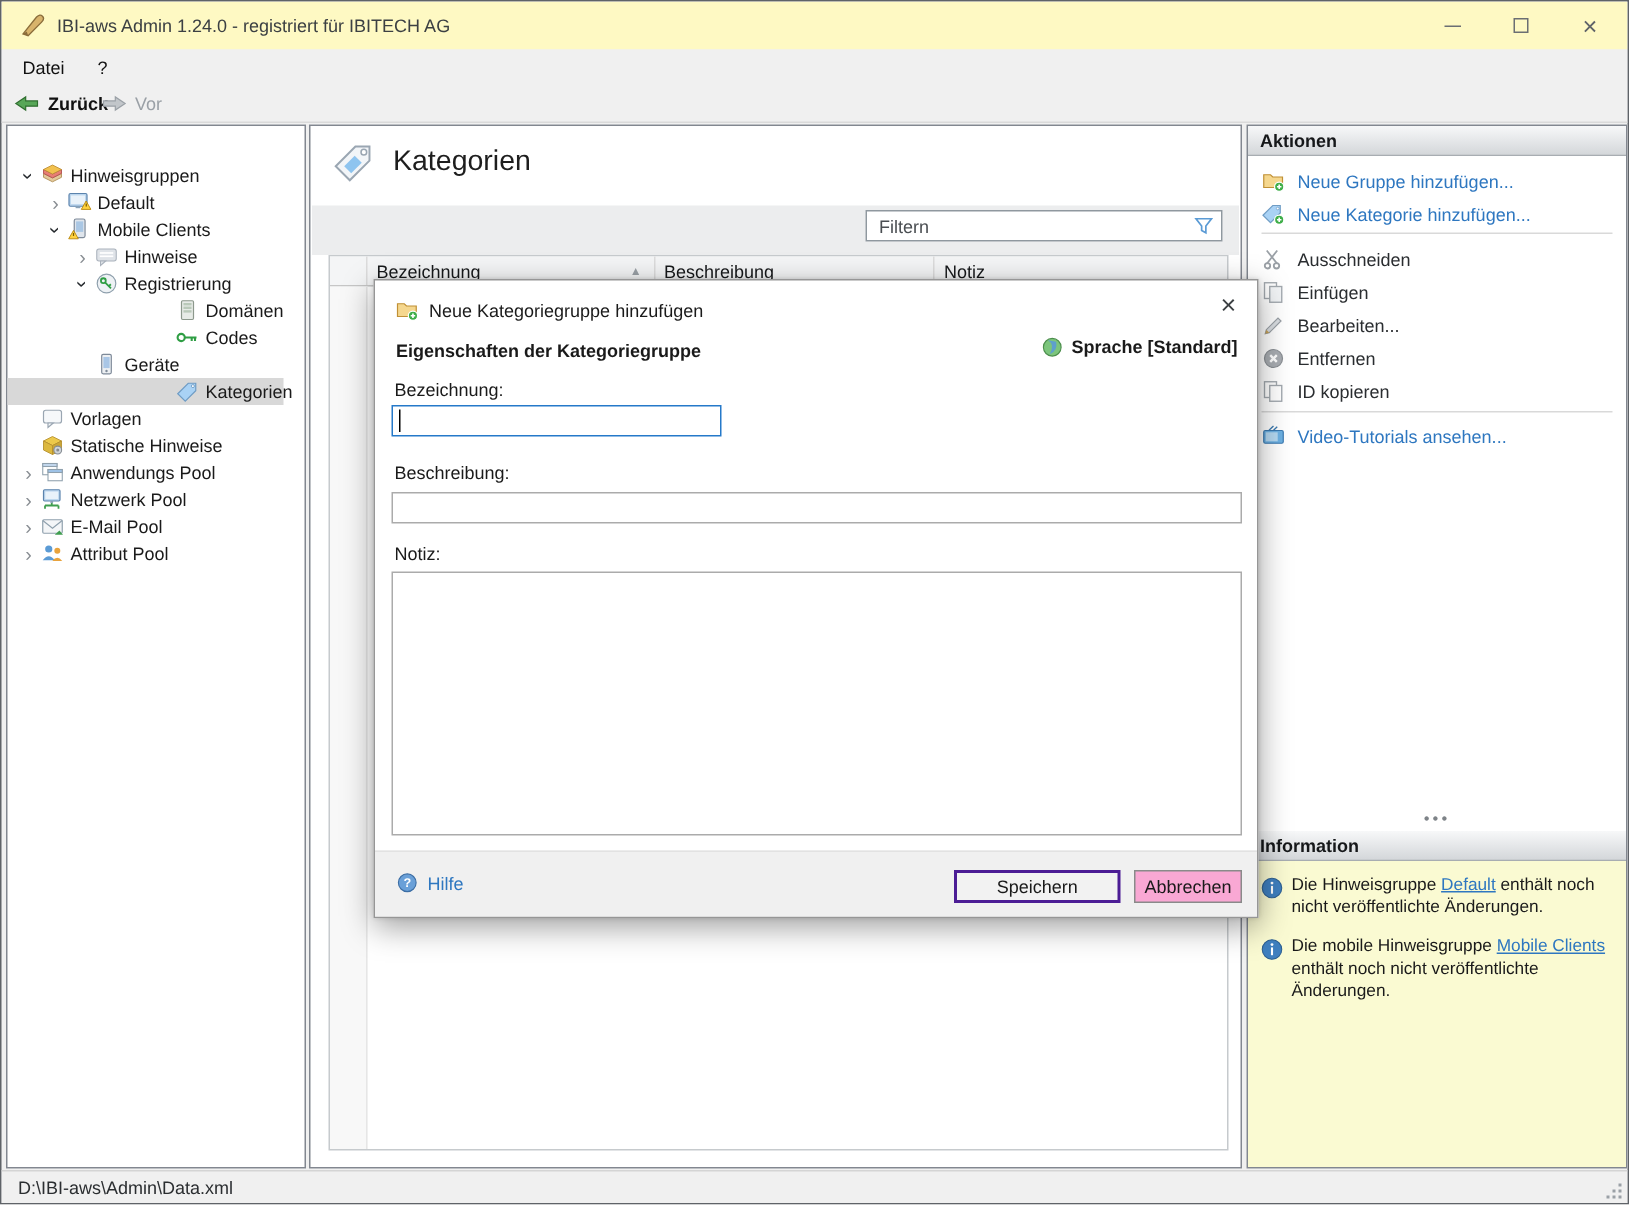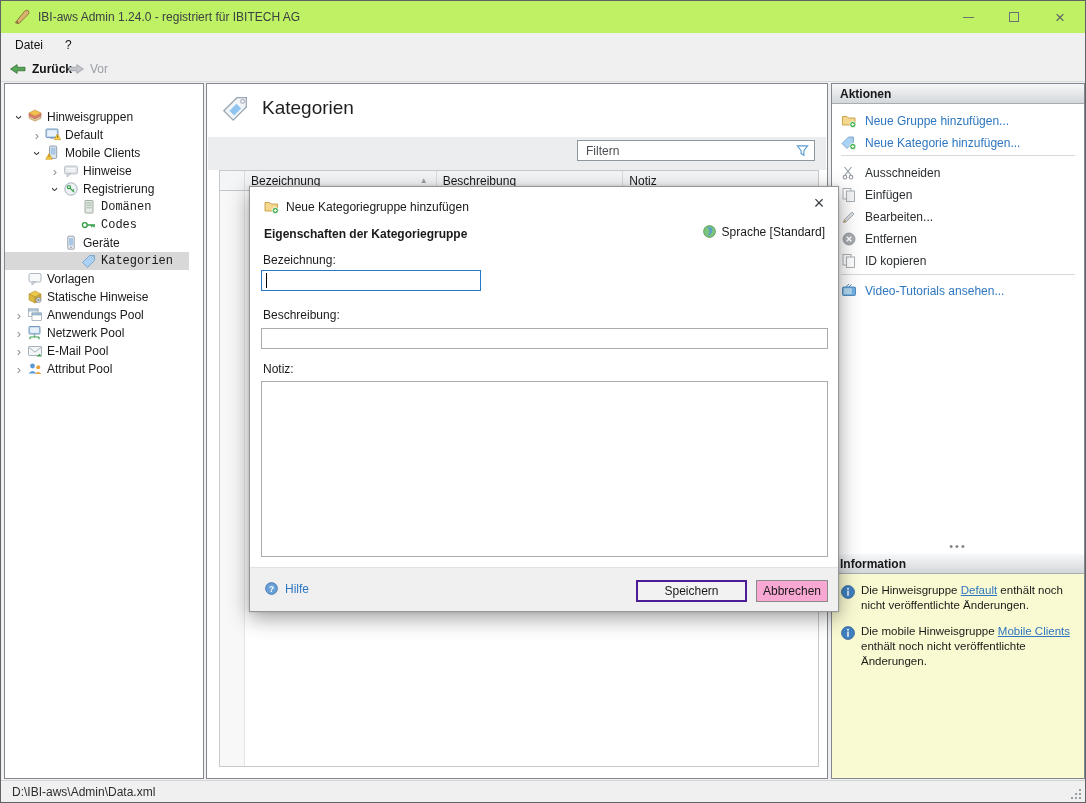--- a/index.html
+++ b/index.html
@@ -1,21 +1,21 @@
 <!DOCTYPE html>
 <html><head>
 <meta charset="utf-8">
 <style>
   * { box-sizing: border-box; margin: 0; padding: 0; }
   html,body { width:1086px; height:803px; overflow:hidden; }
   body { font-family:"Liberation Sans","DejaVu Sans",sans-serif; font-size:12px; color:#1a1a1a; background:#fff; }
   .window { position:relative; width:1086px; height:803px; background:#f0f0f0; border:1px solid #5f6368; overflow:hidden; }
 
   
-  .titlebar { position:absolute; top:0; left:0; right:0; height:32px; background:#bef264; display:flex; align-items:center; }
+  .titlebar { position:absolute; top:0; left:0; right:0; height:32px; background:#fef9c3; display:flex; align-items:center; }
   .app-icon { width:18px; height:18px; margin:0 8px 0 11px; flex:0 0 auto; }
   .title-text { color:#3c4043; }
   .win-controls { position:absolute; right:2px; top:0; height:32px; display:flex; }
   .wbtn { width:46px; height:32px; display:flex; align-items:center; justify-content:center; }
   .min-glyph { width:11px; height:0; border-top:1px solid #6b6f73; }
   .max-glyph { width:10px; height:10px; border:1px solid #6b6f73; }
   .close-glyph { font-size:17px; color:#5f6368; line-height:1; }
 
   
   .menubar { position:absolute; top:32px; left:0; right:0; height:23px; background:#f0f0f0; display:flex; align-items:center; padding-left:14px; gap:22px; }
@@ -36,21 +36,21 @@
   .nav-panel { left:3px; top:82px; width:200px; height:696px; }
   .tree { position:absolute; top:24px; left:0; right:14px; }
   .tree-row { height:18px; display:flex; align-items:center; white-space:nowrap; }
   .tree-row.sel { background:#d8d8d8; }
   .chev { width:16px; text-align:center; font-size:13px; flex:0 0 auto; line-height:1; }
   .chev.col::before { content:"\203A"; color:#8a8f94; }
   .chev.exp::before { content:"\203A"; color:#24282c; display:inline-block; transform:rotate(90deg); }
   .chev.none::before { content:""; }
   .ticon { width:16px; height:16px; margin-right:4px; flex:0 0 auto; }
   .ticon svg { width:16px; height:16px; display:block; }
-  .d0 { padding-left:6px; } .d1 { padding-left:24px; } .d2 { padding-left:42px; } .d3 { padding-left:60px;font-family:Liberation Mono, monospace; }
+  .d0 { padding-left:6px; } .d1 { padding-left:24px; } .d2 { padding-left:42px; } .d3 { padding-left:96px; }
 
   
   .main-panel { left:205px; top:82px; width:622px; height:696px; }
   .page-title-icon { position:absolute; left:14px; top:9px; width:30px; height:30px; }
   .page-title { position:absolute; left:55px; top:13px; font-size:19px; color:#1e1e1e; }
   .filter-band { position:absolute; left:1px; top:53px; width:618px; height:33px; background:#ecedee; }
   .filter-box { position:absolute; left:369px; top:3px; width:238px; height:21px; background:#fff; border:1px solid #8f989f; padding:2px 24px 2px 8px; font-size:12px; font-family:inherit; color:#333; }
   .filter-box::placeholder { color:#4a4e52; opacity:1; }
   .funnel { position:absolute; left:587px; top:6px; width:15px; height:15px; }
   .table { position:absolute; left:12px; top:86px; width:600px; height:597px; border:1px solid #c6cacd; background:#fff; }
@@ -81,21 +81,21 @@
   .grip i { position:absolute; width:2px; height:2px; background:#9aa0a6; }
   .grip i:nth-child(1){ right:0; bottom:0; } .grip i:nth-child(2){ right:4px; bottom:0; } .grip i:nth-child(3){ right:0; bottom:4px; }
   .grip i:nth-child(4){ right:8px; bottom:0; } .grip i:nth-child(5){ right:4px; bottom:4px; } .grip i:nth-child(6){ right:0; bottom:8px; }
 
   
   .dialog { position:absolute; left:248px; top:185px; width:590px; height:426px; background:#fff; border:1px solid #969696; box-shadow:0 6px 20px rgba(0,0,0,.38), 0 0 3px rgba(0,0,0,.15); z-index:10; }
   .dlg-title-icon { position:absolute; left:13px; top:12px; width:17px; height:16px; }
   .dlg-title { position:absolute; left:36px; top:13px; color:#1a1a1a; }
   .dlg-close { position:absolute; right:8px; top:5px; width:22px; height:22px; text-align:center; font-size:18px; color:#3c4043; line-height:22px; }
   .dlg-section { position:absolute; left:14px; top:40px; font-weight:bold; color:#1a1a1a; }
-  .dlg-lang { position:absolute; right:13px; top:37px; display:flex; align-items:center; gap:5px; }
+  .dlg-lang { position:absolute; right:13px; top:37px; display:flex; gap:5px;font-weight:bold; }
   .dlg-lang svg { width:15px; height:15px; }
   .dlg-label { position:absolute; left:13px; color:#1a1a1a; }
   .lbl-bez { top:66px; } .lbl-besch { top:121px; } .lbl-notiz { top:175px; }
   .dlg-input { position:absolute; left:11px; height:21px; background:#fff; border:1px solid #ababab; font-family:inherit; font-size:12px; padding:2px 5px; }
   .in-bez { top:83px; width:220px; border:1px solid #2579c9; }
   .in-besch { top:141px; width:567px; }
   .dlg-textarea { position:absolute; left:11px; top:194px; width:567px; height:176px; background:#fff; border:1px solid #ababab; font-family:inherit; font-size:12px; padding:3px 5px; resize:none; }
   .caret { position:absolute; left:16px; top:86px; width:1px; height:15px; background:#000; }
   .dlg-footer { position:absolute; left:0; right:0; bottom:0; height:44px; background:#f0f0f0; border-top:1px solid #e2e2e2; }
   .help-link { position:absolute; left:14px; top:13px; display:flex; align-items:center; gap:6px; color:#2e77c0; }

